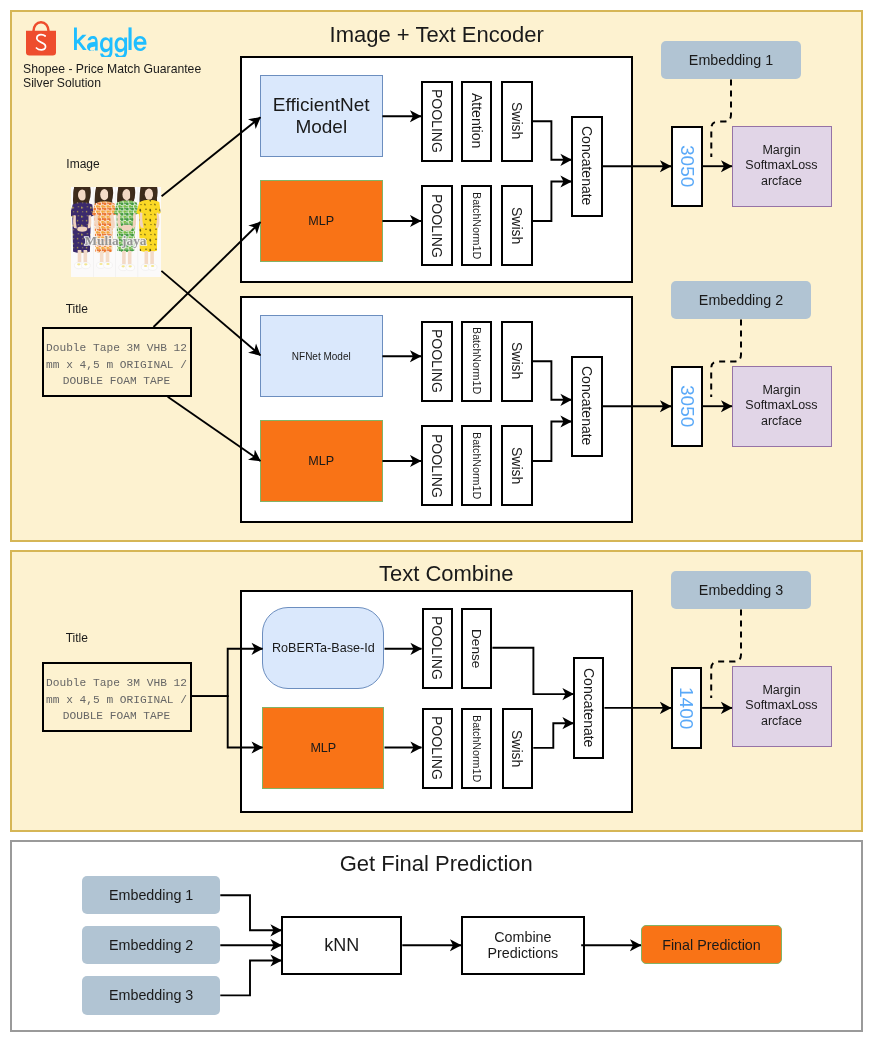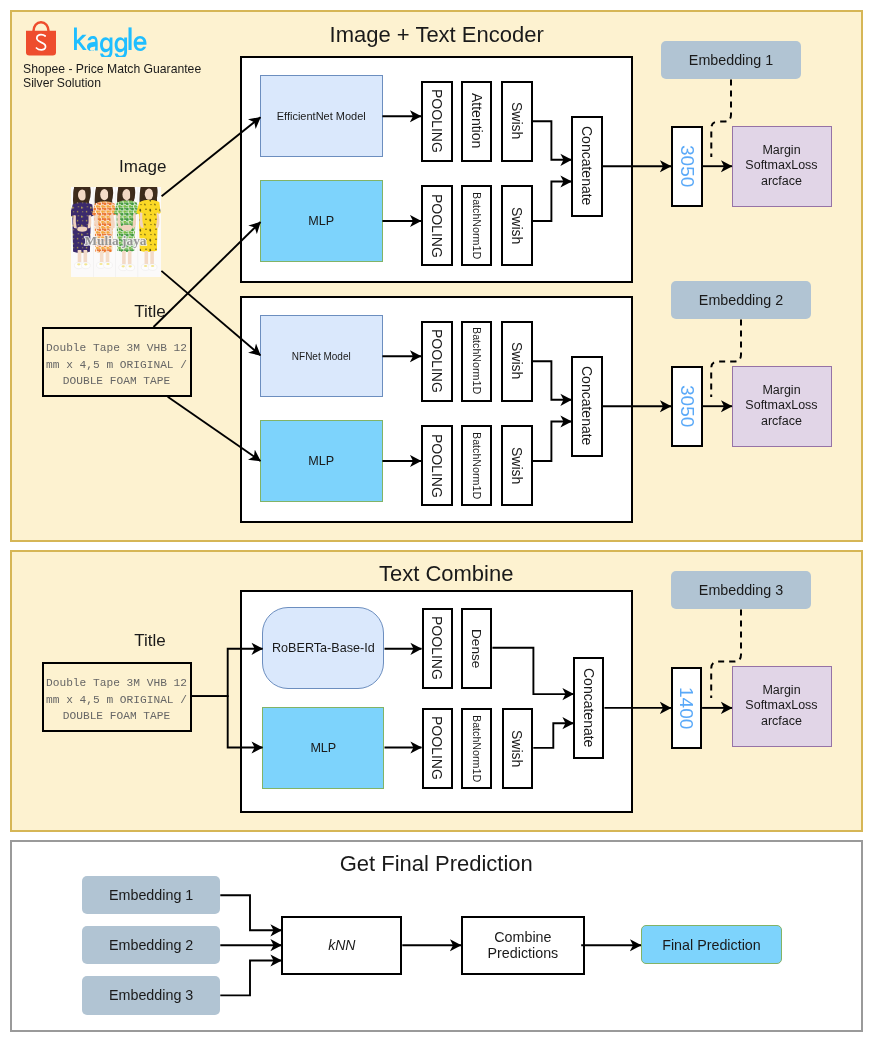--- a/index.html
+++ b/index.html
@@ -4,28 +4,28 @@
 <style>
   html,body{margin:0;padding:0;background:#ffffff;}
   body{width:873px;height:1042px;position:relative;overflow:hidden;
        font-family:"Liberation Sans",sans-serif;color:#1a1a1a;}
   .panel{position:absolute;box-sizing:border-box;}
   .panel-yellow{background:#fdf2d0;border:2px solid #d6b656;}
   .panel-white{background:#ffffff;border:2px solid #9a9a9a;}
   .box{position:absolute;box-sizing:border-box;display:flex;align-items:center;
        justify-content:center;text-align:center;}
   .b-blue{background:#dae8fc;border:1.6px solid #6c8ebf;}
-  .b-green{background:#7dd3fc;border:1.6px solid #82b366;}
+  .b-green{background:#f97316;border:1.6px solid #82b366;}
   .b-purple{background:#e1d5e7;border:1.3px solid #9673a6;}
   .b-black{background:#ffffff;border:2px solid #000000;}
   .b-grey{background:#b1c4d3;border-radius:5px;}
   .frame{position:absolute;box-sizing:border-box;border:2px solid #000;background:#fff;}
   .vert{writing-mode:vertical-rl;white-space:nowrap;}
   .ptitle{position:absolute;font-size:22px;white-space:nowrap;text-align:center;}
-  .lbl{position:absolute;font-size:17px;white-space:nowrap;text-align:right;}
+  .lbl{position:absolute;font-size:12px;white-space:nowrap;text-align:left;}
   .mono{position:absolute;font-family:"Liberation Mono",monospace;font-size:11.2px;
         color:#666666;line-height:1.49;text-align:center;white-space:pre;}
   .col{flex-direction:column;line-height:1.25;}
   svg.ov{position:absolute;left:0;top:0;width:873px;height:1042px;overflow:visible;}
 </style>
 </head>
 <body>
 
 <div class="panel panel-yellow" style="left:10px;top:10px;width:853px;height:532px;"></div>
 <div class="panel panel-yellow" style="left:10px;top:550px;width:853px;height:282px;"></div>
@@ -187,21 +187,21 @@
     <ellipse cx="7.6" cy="80.2" rx="4.4" ry="3.2" fill="#fdfdfd" stroke="#e3dfdf" stroke-width="0.35"></ellipse>
     <ellipse cx="14.6" cy="80.2" rx="4.4" ry="3.2" fill="#fdfdfd" stroke="#e3dfdf" stroke-width="0.35"></ellipse>
     <ellipse cx="7.6" cy="79.0" rx="1.7" ry="1.1" fill="#f0e074" opacity="0.8"></ellipse>
     <ellipse cx="14.6" cy="79.0" rx="1.7" ry="1.1" fill="#f0e074" opacity="0.8"></ellipse>
   </g>
   <text x="44.5" y="57.5" text-anchor="middle" font-family="'Liberation Serif',serif" font-size="13.4" font-weight="bold" fill="#919191" opacity="0.95" stroke="#f6f5f5" stroke-width="1.7" paint-order="stroke">Mulia jaya</text>
  </g>
 </svg>
 <div class="frame" style="left:240.4px;top:56px;width:392.2px;height:227px;"></div>
 <div class="box b-blue" style="left:260px;top:75px;width:122.5px;height:82px;">
-    <span style="font-size:11px;">EfficientNet Model</span>
+    <span style="font-size:19px;">EfficientNet Model</span>
   </div>
 <div class="box b-black" style="left:420.5px;top:80.5px;width:32px;height:81px;">
     <span class="vert" style="font-size:14.0px;">POOLING</span>
   </div>
 <div class="box b-black" style="left:461px;top:80.5px;width:31px;height:81px;">
     <span class="vert" style="font-size:14.0px;">Attention</span>
   </div>
 <div class="box b-black" style="left:500.5px;top:80.5px;width:32px;height:81px;">
     <span class="vert" style="font-size:14.0px;">Swish</span>
   </div>
@@ -309,21 +309,21 @@
 <div class="box b-grey" style="left:82px;top:875.7px;width:138.3px;height:38.8px;">
     <span style="font-size:14.3px;">Embedding 1</span>
   </div>
 <div class="box b-grey" style="left:82px;top:925.5px;width:138.3px;height:38.8px;">
     <span style="font-size:14.3px;">Embedding 2</span>
   </div>
 <div class="box b-grey" style="left:82px;top:975.8px;width:138.3px;height:38.8px;">
     <span style="font-size:14.3px;">Embedding 3</span>
   </div>
 <div class="box b-black" style="left:281.3px;top:915.6px;width:121px;height:59.3px;">
-    <span style="font-size:14px;font-style:italic;">kNN</span>
+    <span style="font-size:18px;">kNN</span>
   </div>
 <div class="box b-black col" style="left:460.9px;top:915.6px;width:124px;height:59.3px;font-size:14.3px;line-height:1.12;">
     <span>Combine</span>
     <span>Predictions</span>
   </div>
 <div class="box b-green" style="left:640.9px;top:925px;width:141.2px;height:39.4px;border-radius:5px;border:1.8px solid #82b366;">
     <span style="font-size:14.3px;">Final Prediction</span>
   </div>
 <svg class="ov" width="873" height="1042" viewBox="0 0 873 1042">
 <defs>

